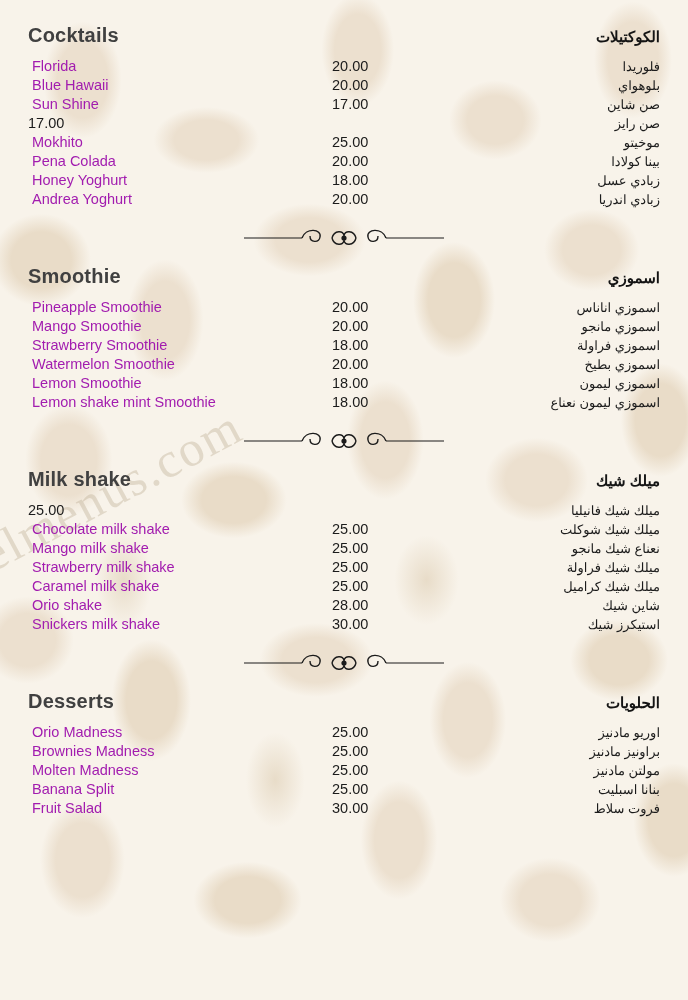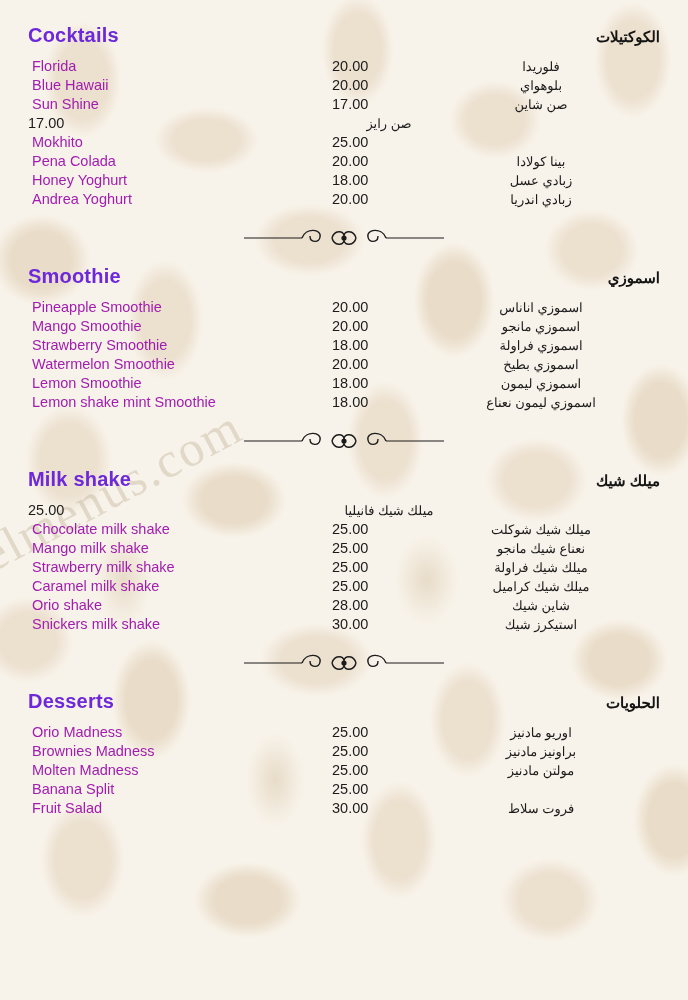--- a/index.html
+++ b/index.html
@@ -75,21 +75,21 @@
   .section { margin-bottom: 4px; }
   .section-head {
     display: flex;
     align-items: baseline;
     justify-content: space-between;
     margin-bottom: 10px;
   }
   .section-title {
     font-size: 20px;
     font-weight: bold;
-    color: #6d28d9;
+    color: #404040;
     letter-spacing: 0.2px;
     text-align: right;
   }
   .section-title-ar {
     font-size: 15px;
     font-weight: bold;
     color: #141414;
     direction: rtl;
   }
   .items { margin: 0; padding: 0; }
@@ -108,21 +108,21 @@
   .item-price {
     flex: 0 0 90px;
     font-size: 14.5px;
     color: #1b1b1b;
     text-align: left;
   }
   .item-name-ar {
     flex: 1 1 auto;
     font-size: 13px;
     color: #1b1b1b;
-    text-align: center;
+    text-align: right;
     direction: rtl;
     white-space: nowrap;
   }
   .divider {
     display: flex;
     align-items: center;
     justify-content: center;
     height: 46px;
     margin: 6px 0 4px 0;
   }
@@ -159,20 +159,21 @@
           <div class="item-price">17.00</div>
           <div class="item-name-ar">صن شاين</div>
         </div>
         <div class="item-row">
           <div class="item-price">17.00</div>
           <div class="item-name-ar">صن رايز</div>
         </div>
         <div class="item-row">
           <div class="item-name">Mokhito</div>
           <div class="item-price">25.00</div>
+          <div class="item-name-ar">موخيتو</div>
         </div>
         <div class="item-row">
           <div class="item-name">Pena Colada</div>
           <div class="item-price">20.00</div>
           <div class="item-name-ar">بينا كولادا</div>
         </div>
         <div class="item-row">
           <div class="item-name">Honey Yoghurt</div>
           <div class="item-price">18.00</div>
           <div class="item-name-ar">زبادي عسل</div>
@@ -320,20 +321,21 @@
           <div class="item-name-ar">براونيز مادنيز</div>
         </div>
         <div class="item-row">
           <div class="item-name">Molten Madness</div>
           <div class="item-price">25.00</div>
           <div class="item-name-ar">مولتن مادنيز</div>
         </div>
         <div class="item-row">
           <div class="item-name">Banana Split</div>
           <div class="item-price">25.00</div>
+          <div class="item-name-ar">بنانا اسبليت</div>
         </div>
         <div class="item-row">
           <div class="item-name">Fruit Salad</div>
           <div class="item-price">30.00</div>
           <div class="item-name-ar">فروت سلاط</div>
         </div>
       </div>
     </div>
 
     <div class="footer-spacer"></div>

